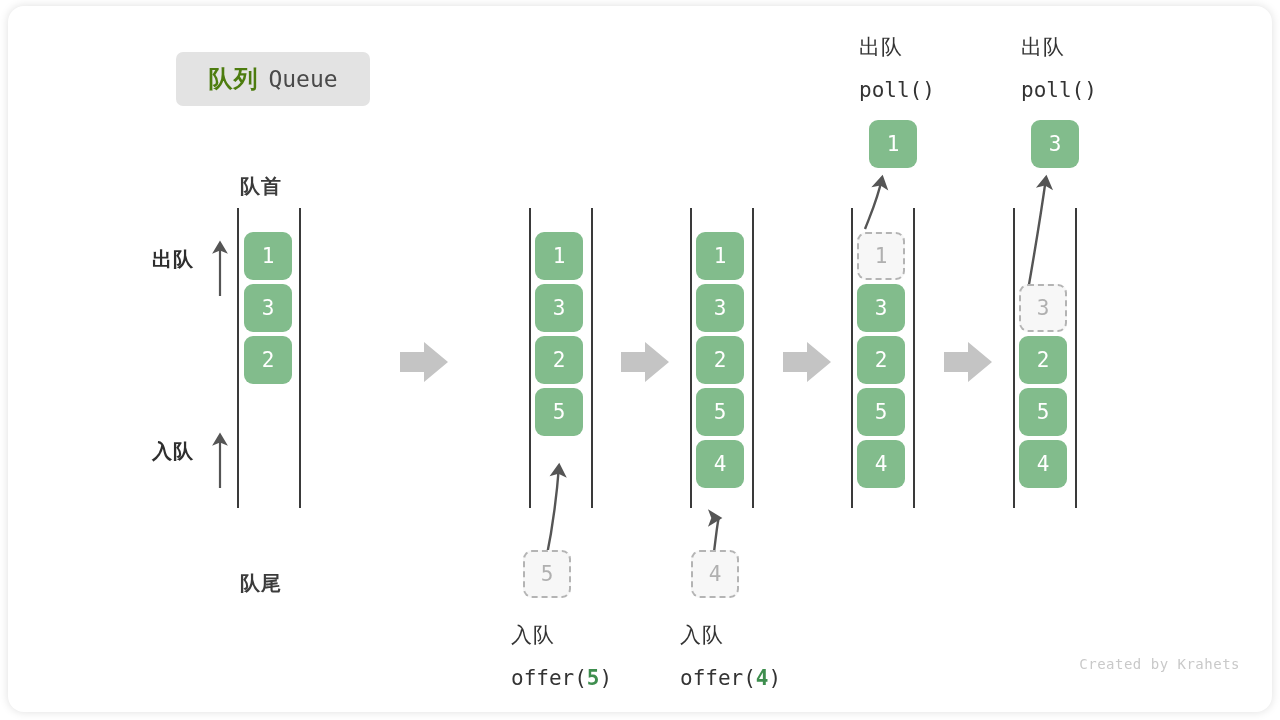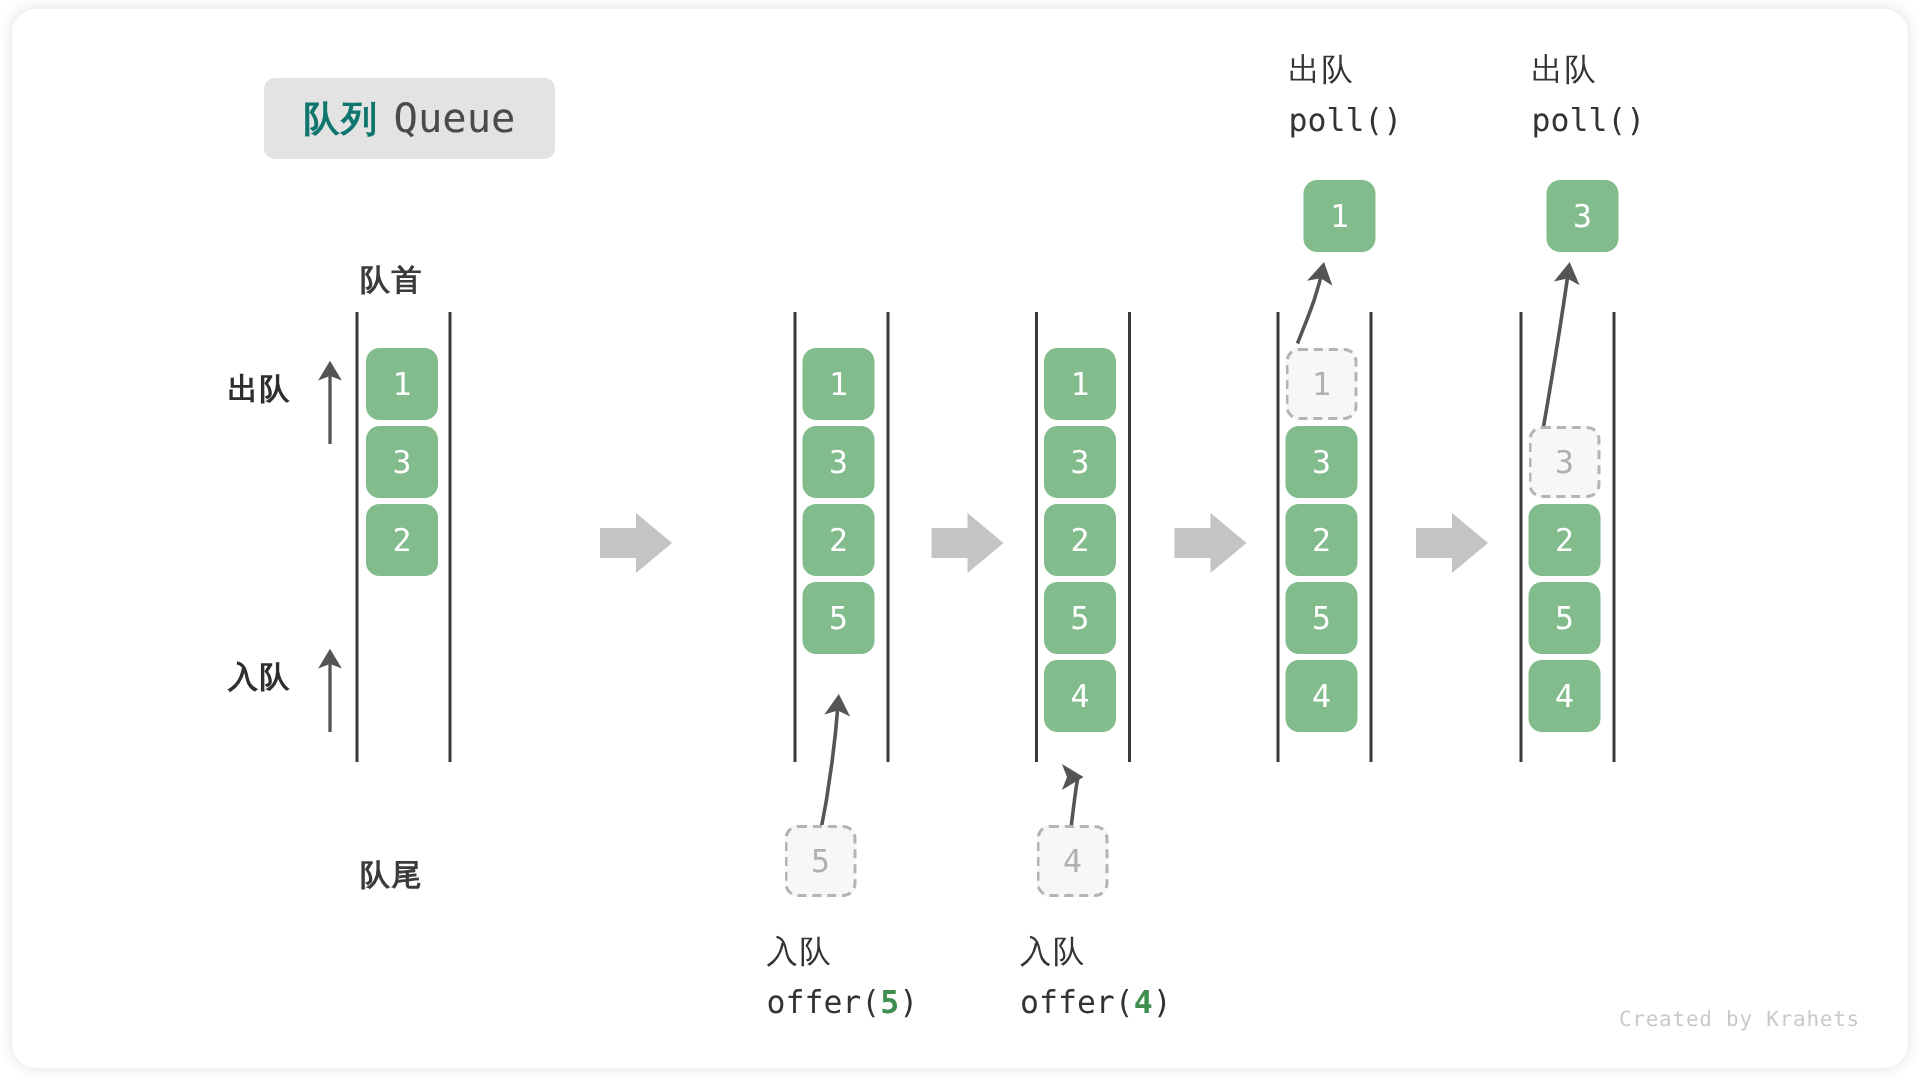--- a/index.html
+++ b/index.html
@@ -38,26 +38,26 @@
     background: #e3e3e3;
     border-radius: 7px;
     display: flex;
     align-items: center;
     justify-content: center;
     gap: 10px;
   }
   #title-badge .cn {
     font-size: 24px;
     font-weight: bold;
-    color: #0f766e;
+    color: #4d7c0f;
     letter-spacing: 1px;
   }
   #title-badge .en {
     font-family: "DejaVu Sans Mono", "Liberation Mono", monospace;
-    font-size: 27px;
+    font-size: 23px;
     color: #4a4a4a;
   }
 
   .col-head-label {
     position: absolute;
     font-size: 20px;
     font-weight: bold;
     color: #3b3b3b;
     letter-spacing: 1px;
     white-space: nowrap;
@@ -107,31 +107,32 @@
     display: block;
     font-size: 21px;
     color: #333333;
     letter-spacing: 1px;
   }
   .op-caption .code {
     display: block;
     font-family: "DejaVu Sans Mono", "Liberation Mono", monospace;
     font-size: 21px;
     color: #333333;
+    margin-top: 10px;
   }
   .op-caption .code .arg {
     color: #3e8e4e;
     font-weight: bold;
   }
 
   
   #credit {
     position: absolute;
     right: 32px;
-    bottom: 24px;
+    bottom: 40px;
     font-family: "DejaVu Sans Mono", "Liberation Mono", monospace;
     font-size: 14px;
     color: #c9c9c9;
     letter-spacing: 0.5px;
   }
 
   svg.overlay {
     position: absolute;
     left: 0;
     top: 0;

